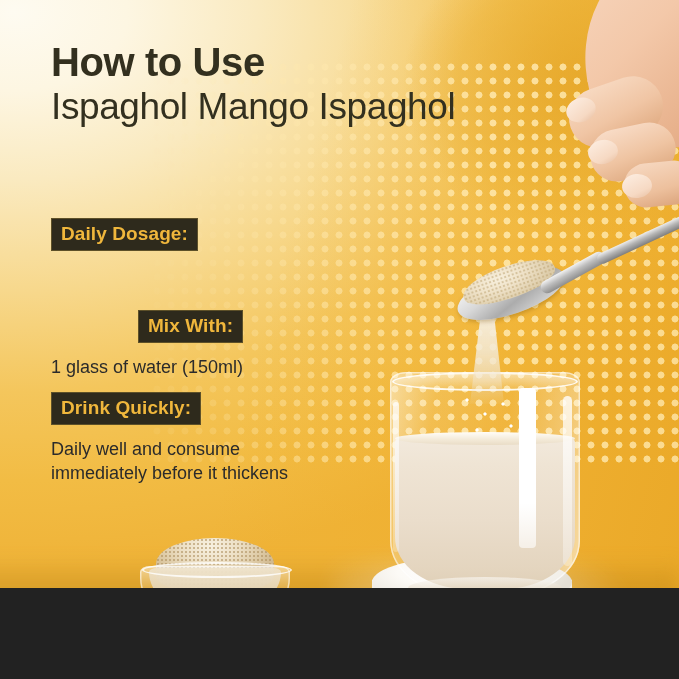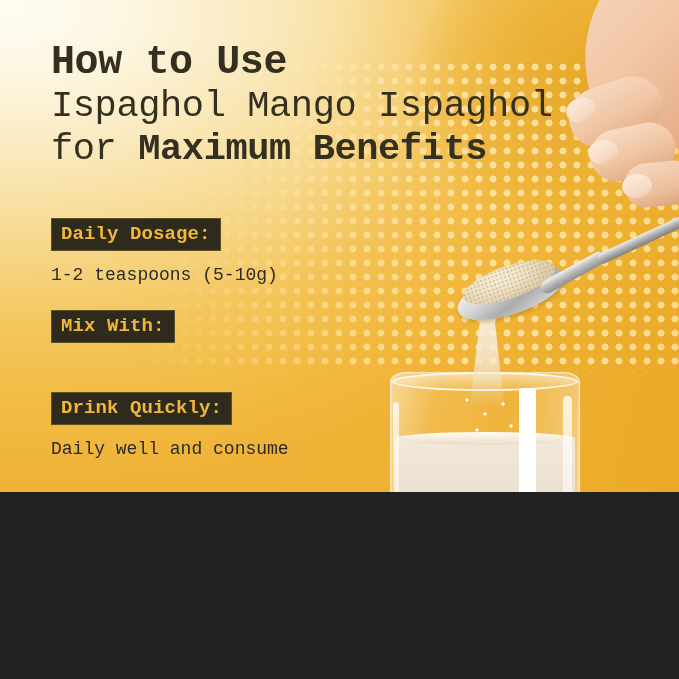--- a/index.html
+++ b/index.html
@@ -1,18 +1,18 @@
 <!DOCTYPE html>
 <html><head>
 <meta charset="utf-8">
 <style>
   html,body{margin:0;padding:0;background:#222;}
   .poster{
-    position:relative;width:679px;height:492px;overflow:hidden;
-    font-family:Liberation Mono, monospace;
+    position:relative;width:679px;height:588px;overflow:hidden;
+    font-family:Liberation Sans, sans-serif;
     background:#F6C243;
   }
 
   
   .bg-base{position:absolute;inset:0;
     background:
       radial-gradient(120% 95% at 2% 2%, #FEFBF1 0%, #FDF6E2 14%, #FAEAC0 30%, #F7D88C 50%, #F4C65C 68%, #F2BC44 84%, #EFB338 100%);
   }
   .bg-rightwash{position:absolute;inset:0;
     background:linear-gradient(105deg, rgba(255,255,255,0) 42%, rgba(240,175,45,.55) 72%, rgba(233,166,36,.78) 100%);
@@ -176,36 +176,36 @@
   <div class="bg-base"></div>
   <div class="bg-rightwash"></div>
   <div class="bg-topright"></div>
   <div class="dots"></div>
   <div class="horizon"></div>
   <div class="glowfloor"></div>
 
   <div class="copy">
     <h1 class="h-l1">How to Use</h1>
     <h1 class="h-l2">Ispaghol Mango Ispaghol</h1>
-    <h1 class="h-l3"><span>for </span><b>Maximum Benefits</b></h1>
   </div>
 
   <div class="section sec1">
     <span class="badge">Daily Dosage:</span>
-    <div class="body">1-2 teaspoons (5-10g)</div>
   </div>
 
   <div class="section sec2">
     <span class="badge">Mix With:</span>
+    <div class="body">1 glass of water (150ml)</div>
   </div>
 
   <div class="section sec3">
     <span class="badge">Drink Quickly:</span>
     <div class="body">
       <div>Daily well and consume</div>
+      <div>immediately before it thickens</div>
     </div>
   </div>
 
   <div class="obj pbowl-shadow"></div>
   <div class="obj pbowl">
     <div class="heap"></div>
     <div class="glassb"></div>
     <div class="inner"></div>
     <div class="rimb"></div>
   </div>

